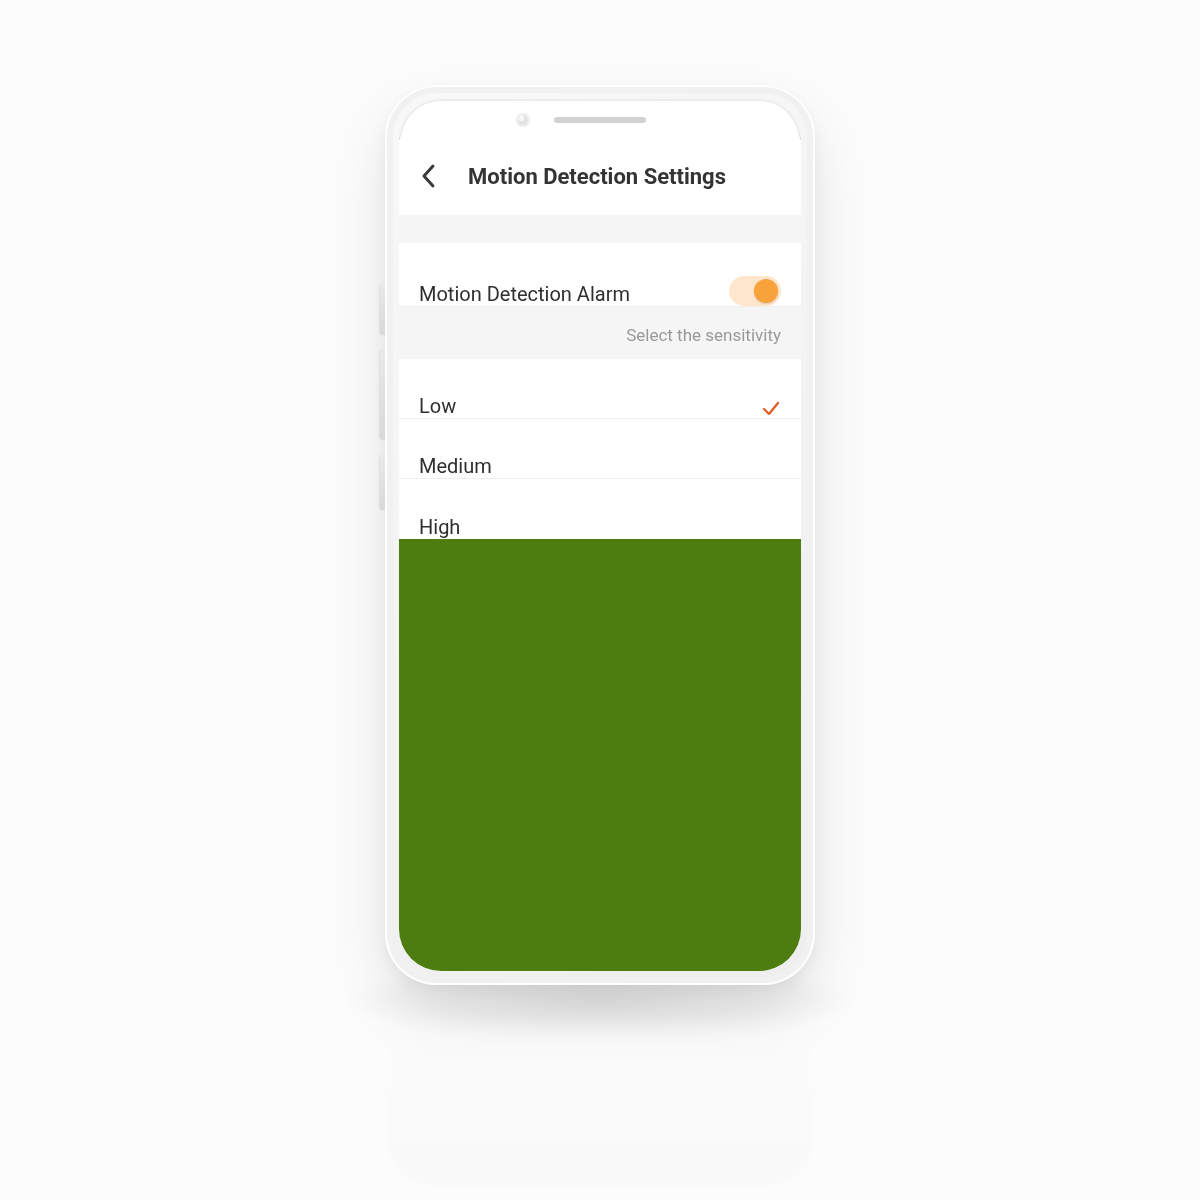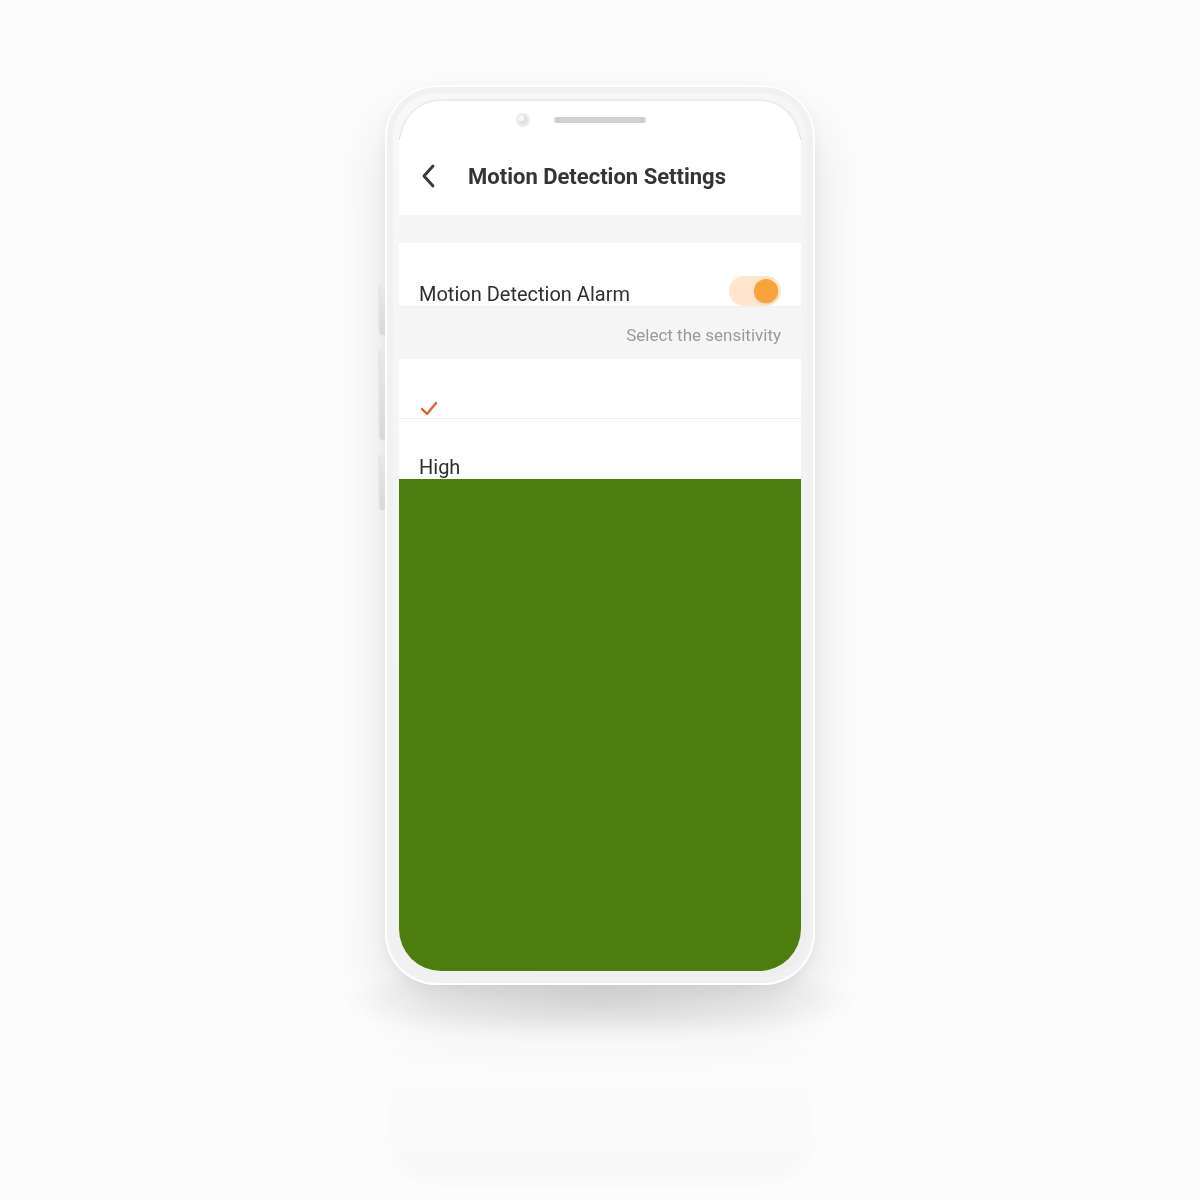--- a/index.html
+++ b/index.html
@@ -225,27 +225,31 @@
       <div class="row" style="height:64px;">
         <span class="label">Motion Detection Alarm</span>
         <span class="toggle">
           <span class="knob"></span>
         </span>
       </div>
 
       <div class="section-label">Select the sensitivity</div>
 
       <div class="row">
+        <span class="label">Low</span>
         <span class="check">
           <svg class="icon" width="20" height="20" viewBox="0 0 20 20" fill="none" stroke="#e0622b" stroke-width="2.4" stroke-linecap="round" stroke-linejoin="round">
             <polyline points="3,11 8,16 17,5"></polyline>
           </svg>
         </span>
       </div>
 
+      <div class="row">
+        <span class="label">Medium</span>
+      </div>
 
       <div class="row" style="border-bottom:none;">
         <span class="label">High</span>
       </div>
 
     </div>
   </div>
 </div>
 
 </body></html>

